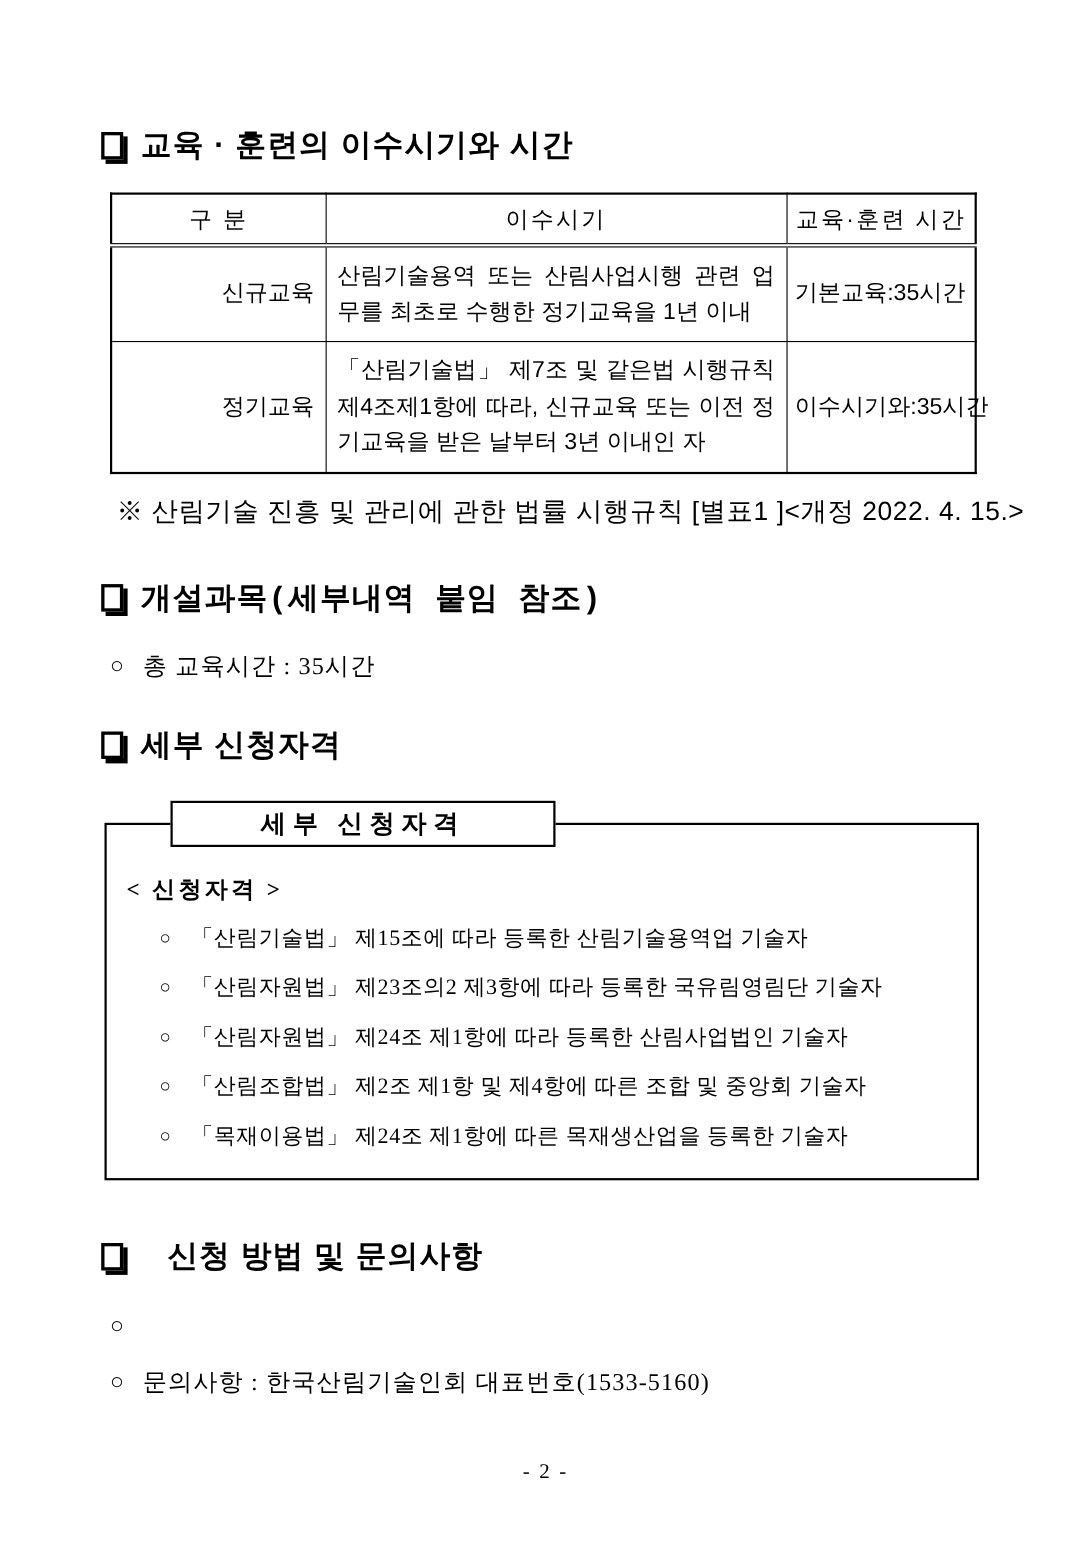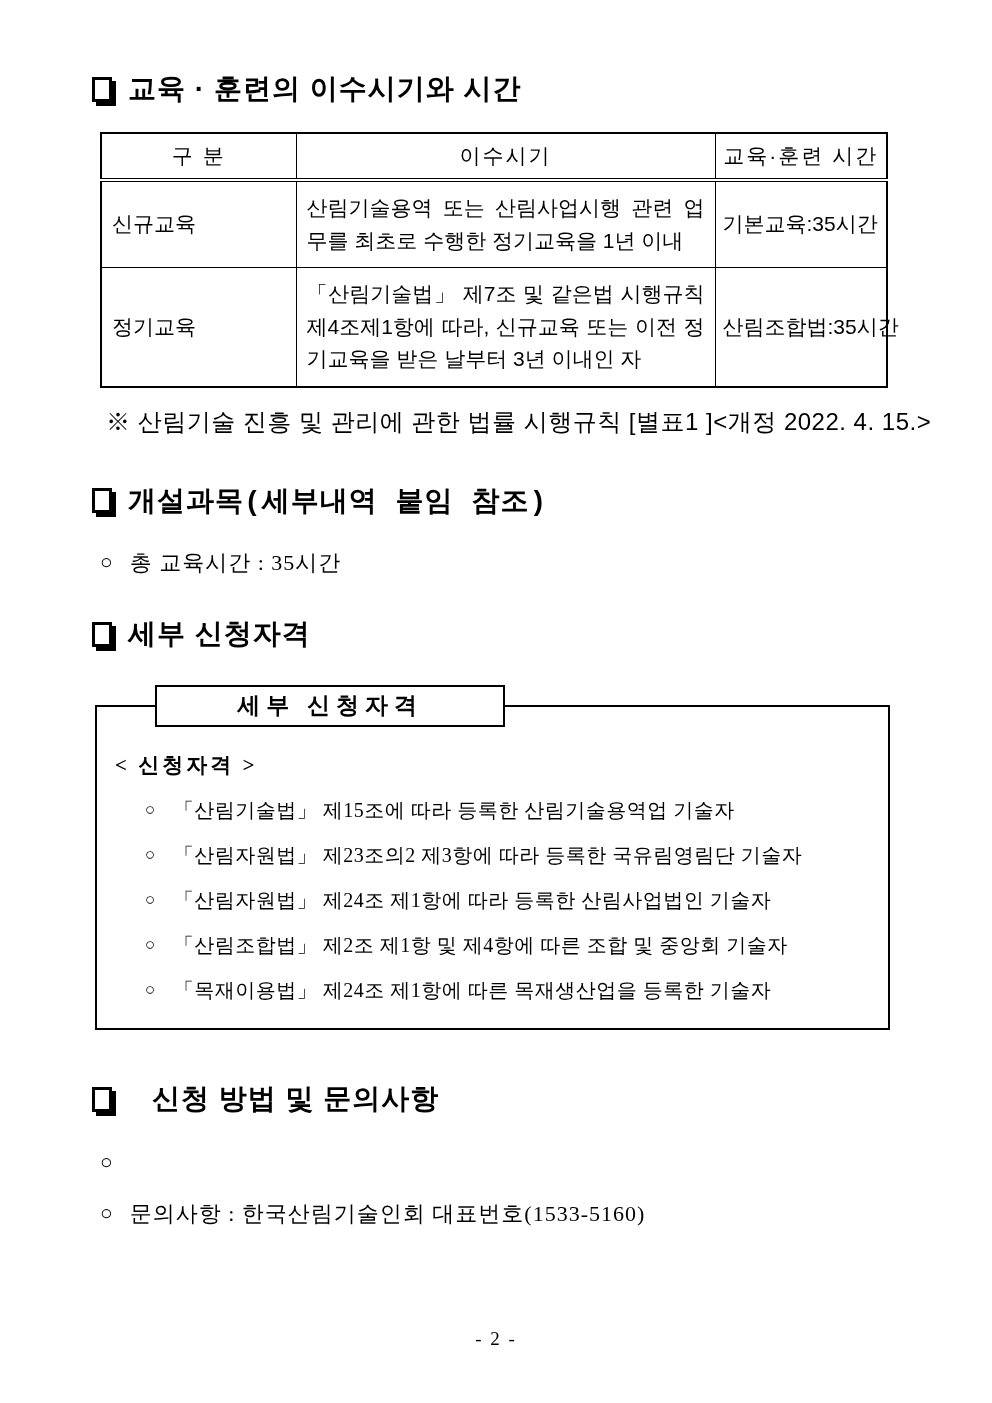--- a/index.html
+++ b/index.html
@@ -51,21 +51,21 @@
     height:47px;
     font-weight:normal;
     text-align:center;
     letter-spacing:2px;
   }
   .edu-table td {
     border:1px solid #000;
     padding:10px 10px;
     line-height:1.55;
   }
-  .edu-table td.cat { text-align:left; }
+  .edu-table td.cat { text-align:right; }
   .edu-table td.timing { text-align:justify; }
   .edu-table td.hours { padding-left:7px; padding-right:2px; white-space:nowrap; }
   .edu-table tr.r1 { height:77px; }
   .edu-table tr.r2 { height:93px; }
   
   .note {
     margin:18px 0 0 106px;
     font-family:"Liberation Sans", sans-serif;
     font-size:24px;
     letter-spacing:0.5px;
@@ -125,21 +125,21 @@
   
   .footer-pagenum {
     position:absolute;
     top:1328px; left:0;
     width:100%;
     text-align:center;
     font-size:19px;
     letter-spacing:2px;
   }
   
-  .mt-h1 { margin-top:70px;text-align:right; }
+  .mt-h1 { margin-top:113px;text-align:right; }
   .mt-h2 { margin-top:44px;font-family:Liberation Mono, monospace; }
   .mt-b1 { margin-top:28px; }
   .mt-h3 { margin-top:38px; }
   .mt-h4 { margin-top:50px;gap:24px; }
   .mt-l1 { margin-top:30px; }
   .mt-l2 { margin-top:22px; }
 </style>
 </head>
 <body>
 
@@ -165,21 +165,21 @@
     </thead>
     <tbody>
       <tr class="r1">
         <td class="cat">신규교육</td>
         <td class="timing">산림기술용역 또는 산림사업시행 관련 업무를 최초로 수행한 정기교육을 1년 이내</td>
         <td class="hours">기본교육:35시간</td>
       </tr>
       <tr class="r2">
         <td class="cat">정기교육</td>
         <td class="timing">「산림기술법」 제7조 및 같은법 시행규칙 제4조제1항에 따라, 신규교육 또는 이전 정기교육을 받은 날부터 3년 이내인 자</td>
-        <td class="hours">산림조합법:35시간</td>
+        <td class="hours">이수시기와:35시간</td>
       </tr>
     </tbody>
   </table>
 
   <div class="note">※ 산림기술 진흥 및 관리에 관한 법률 시행규칙 [별표1 ]&lt;개정 2022. 4. 15.&gt;</div>
 
   <div class="heading mt-h2">
     <span class="sq-bullet"></span>
     <span>개설과목(세부내역 붙임 참조)</span>
   </div>

